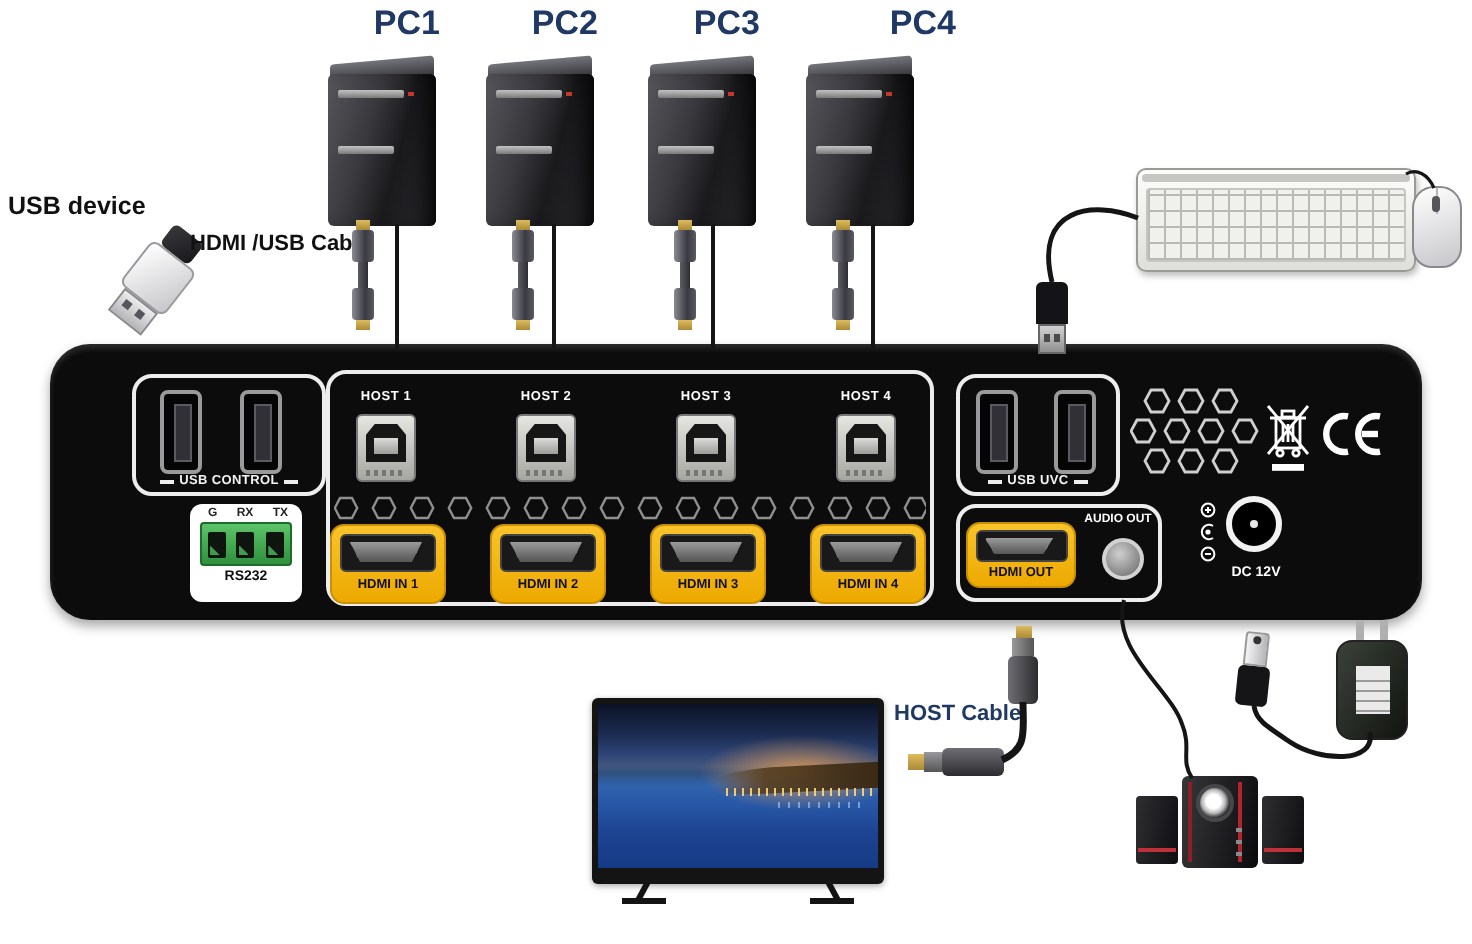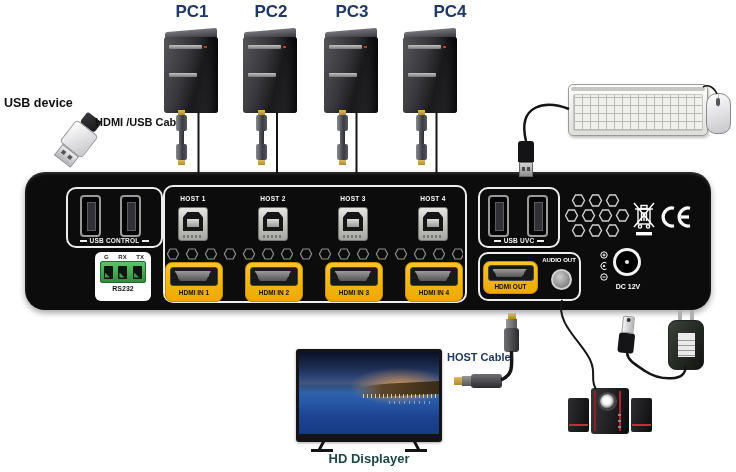--- a/index.html
+++ b/index.html
@@ -1,19 +1,19 @@
 <!DOCTYPE html>
 <html><head>
 <meta charset="utf-8">
 <style>
   html,body{margin:0;padding:0;background:#fff;}
   .scene{position:relative;width:736px;height:472px;background:#ffffff;overflow:hidden;
          font-family:"Liberation Sans",sans-serif;}
   
-  .pc-label{position:absolute;top:2px;width:56px;text-align:center;
+  .pc-label{position:absolute;top:2px;width:56px;text-align:right;
             font-weight:bold;font-size:17px;color:#1F3864;}
   .pc{position:absolute;top:28px;width:54px;height:86px;}
   .pc-cap{position:absolute;top:2px;left:1px;width:52px;height:11px;border-radius:2px;
           background:linear-gradient(#74747c,#2e2e32);transform:skewY(-5deg);}
   .pc-body{position:absolute;top:9px;left:0;width:54px;height:76px;border-radius:3px;
            background:linear-gradient(105deg,#55555a 0%,#38383c 38%,#1a1a1d 62%,#2b2b2f 100%);
            box-shadow:inset -12px 0 12px -8px #000;}
   .pc-slit{position:absolute;height:4px;border-radius:1px;
            background:linear-gradient(#c2c2c2,#7a7a7a);}
   .pc-slit.s1{top:8px;left:5px;width:33px;}
@@ -479,21 +479,20 @@
     <div class="screen">
       <div class="shore"></div>
       <div class="lights"></div>
       <div class="lights2"></div>
     </div>
   </div>
   <div class="tvleg" style="left:320px;top:440px;transform:rotate(28deg)"></div>
   <div class="tvfoot" style="left:311px;top:449px"></div>
   <div class="tvleg" style="left:415px;top:440px;transform:rotate(-28deg)"></div>
   <div class="tvfoot" style="left:405px;top:449px"></div>
-  <div class="lbl hd-lbl">HD Displayer</div>
 
   <div class="hdmi-conn-v">
     <div class="gv-tip"></div>
       <div class="gv-neck"></div>
       <div class="gv-body"></div>
   </div>
   <div class="hdmi-conn-h">
     <div class="gh-tip"></div>
       <div class="gh-neck"></div>
       <div class="gh-body"></div>

